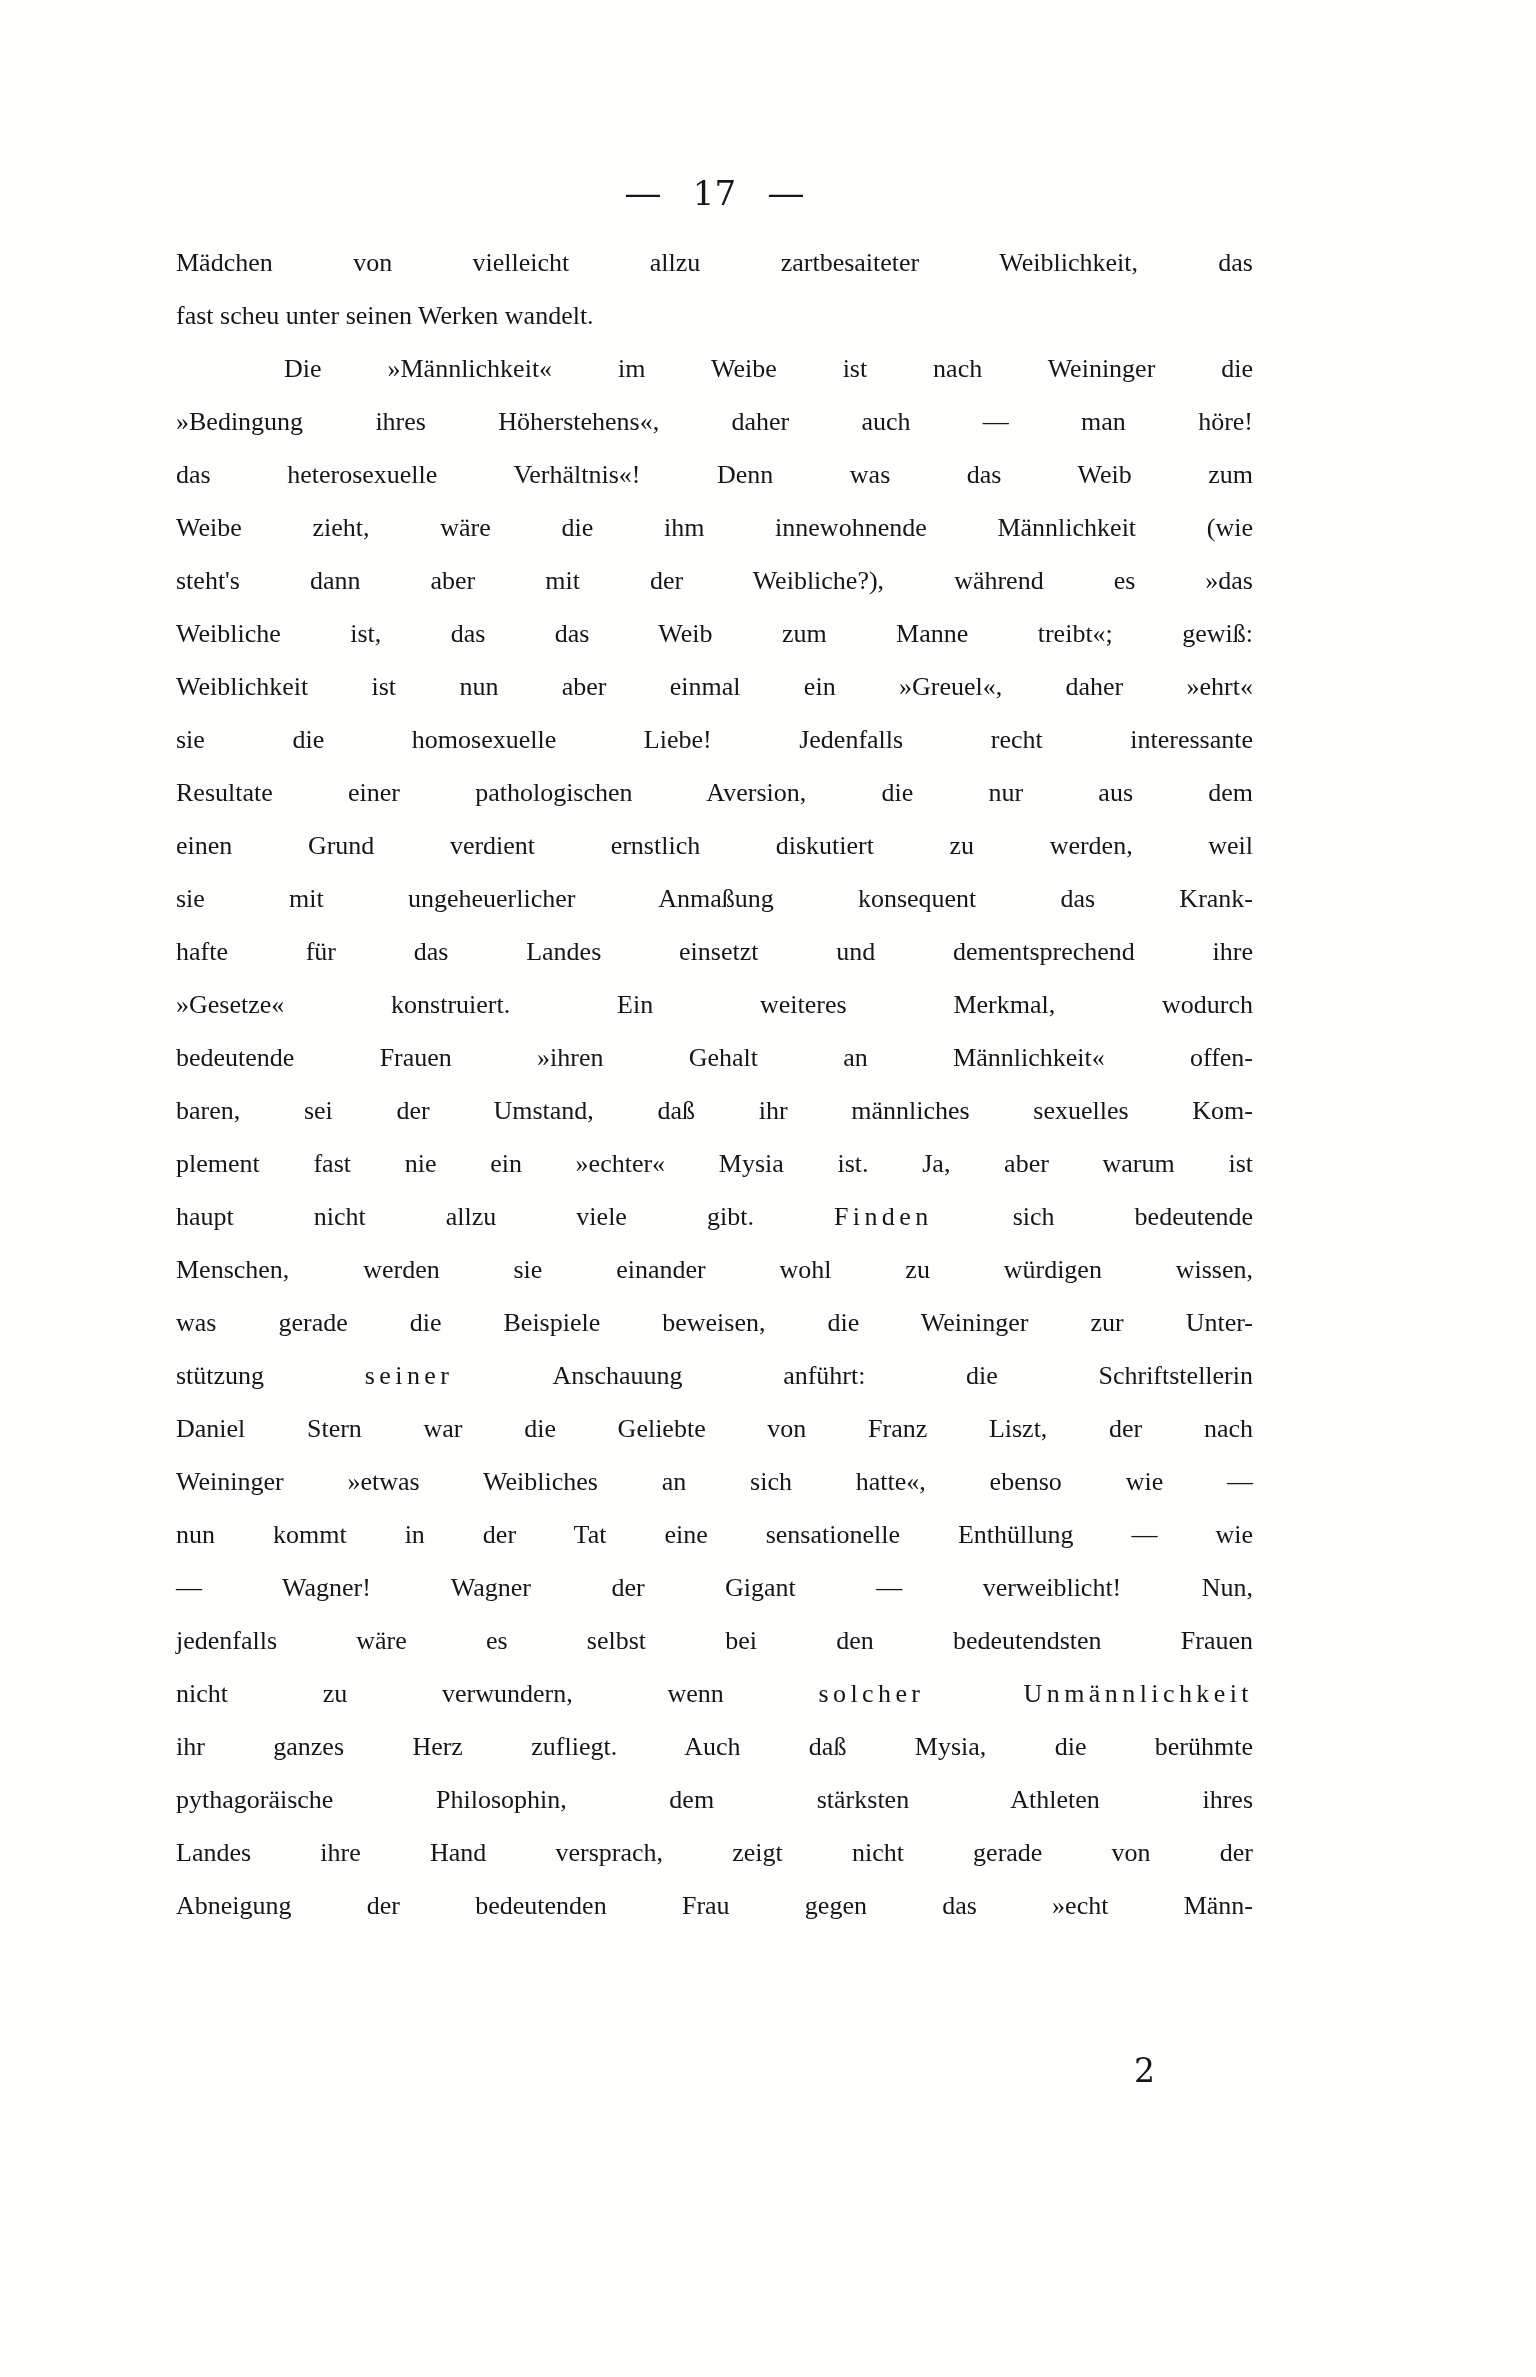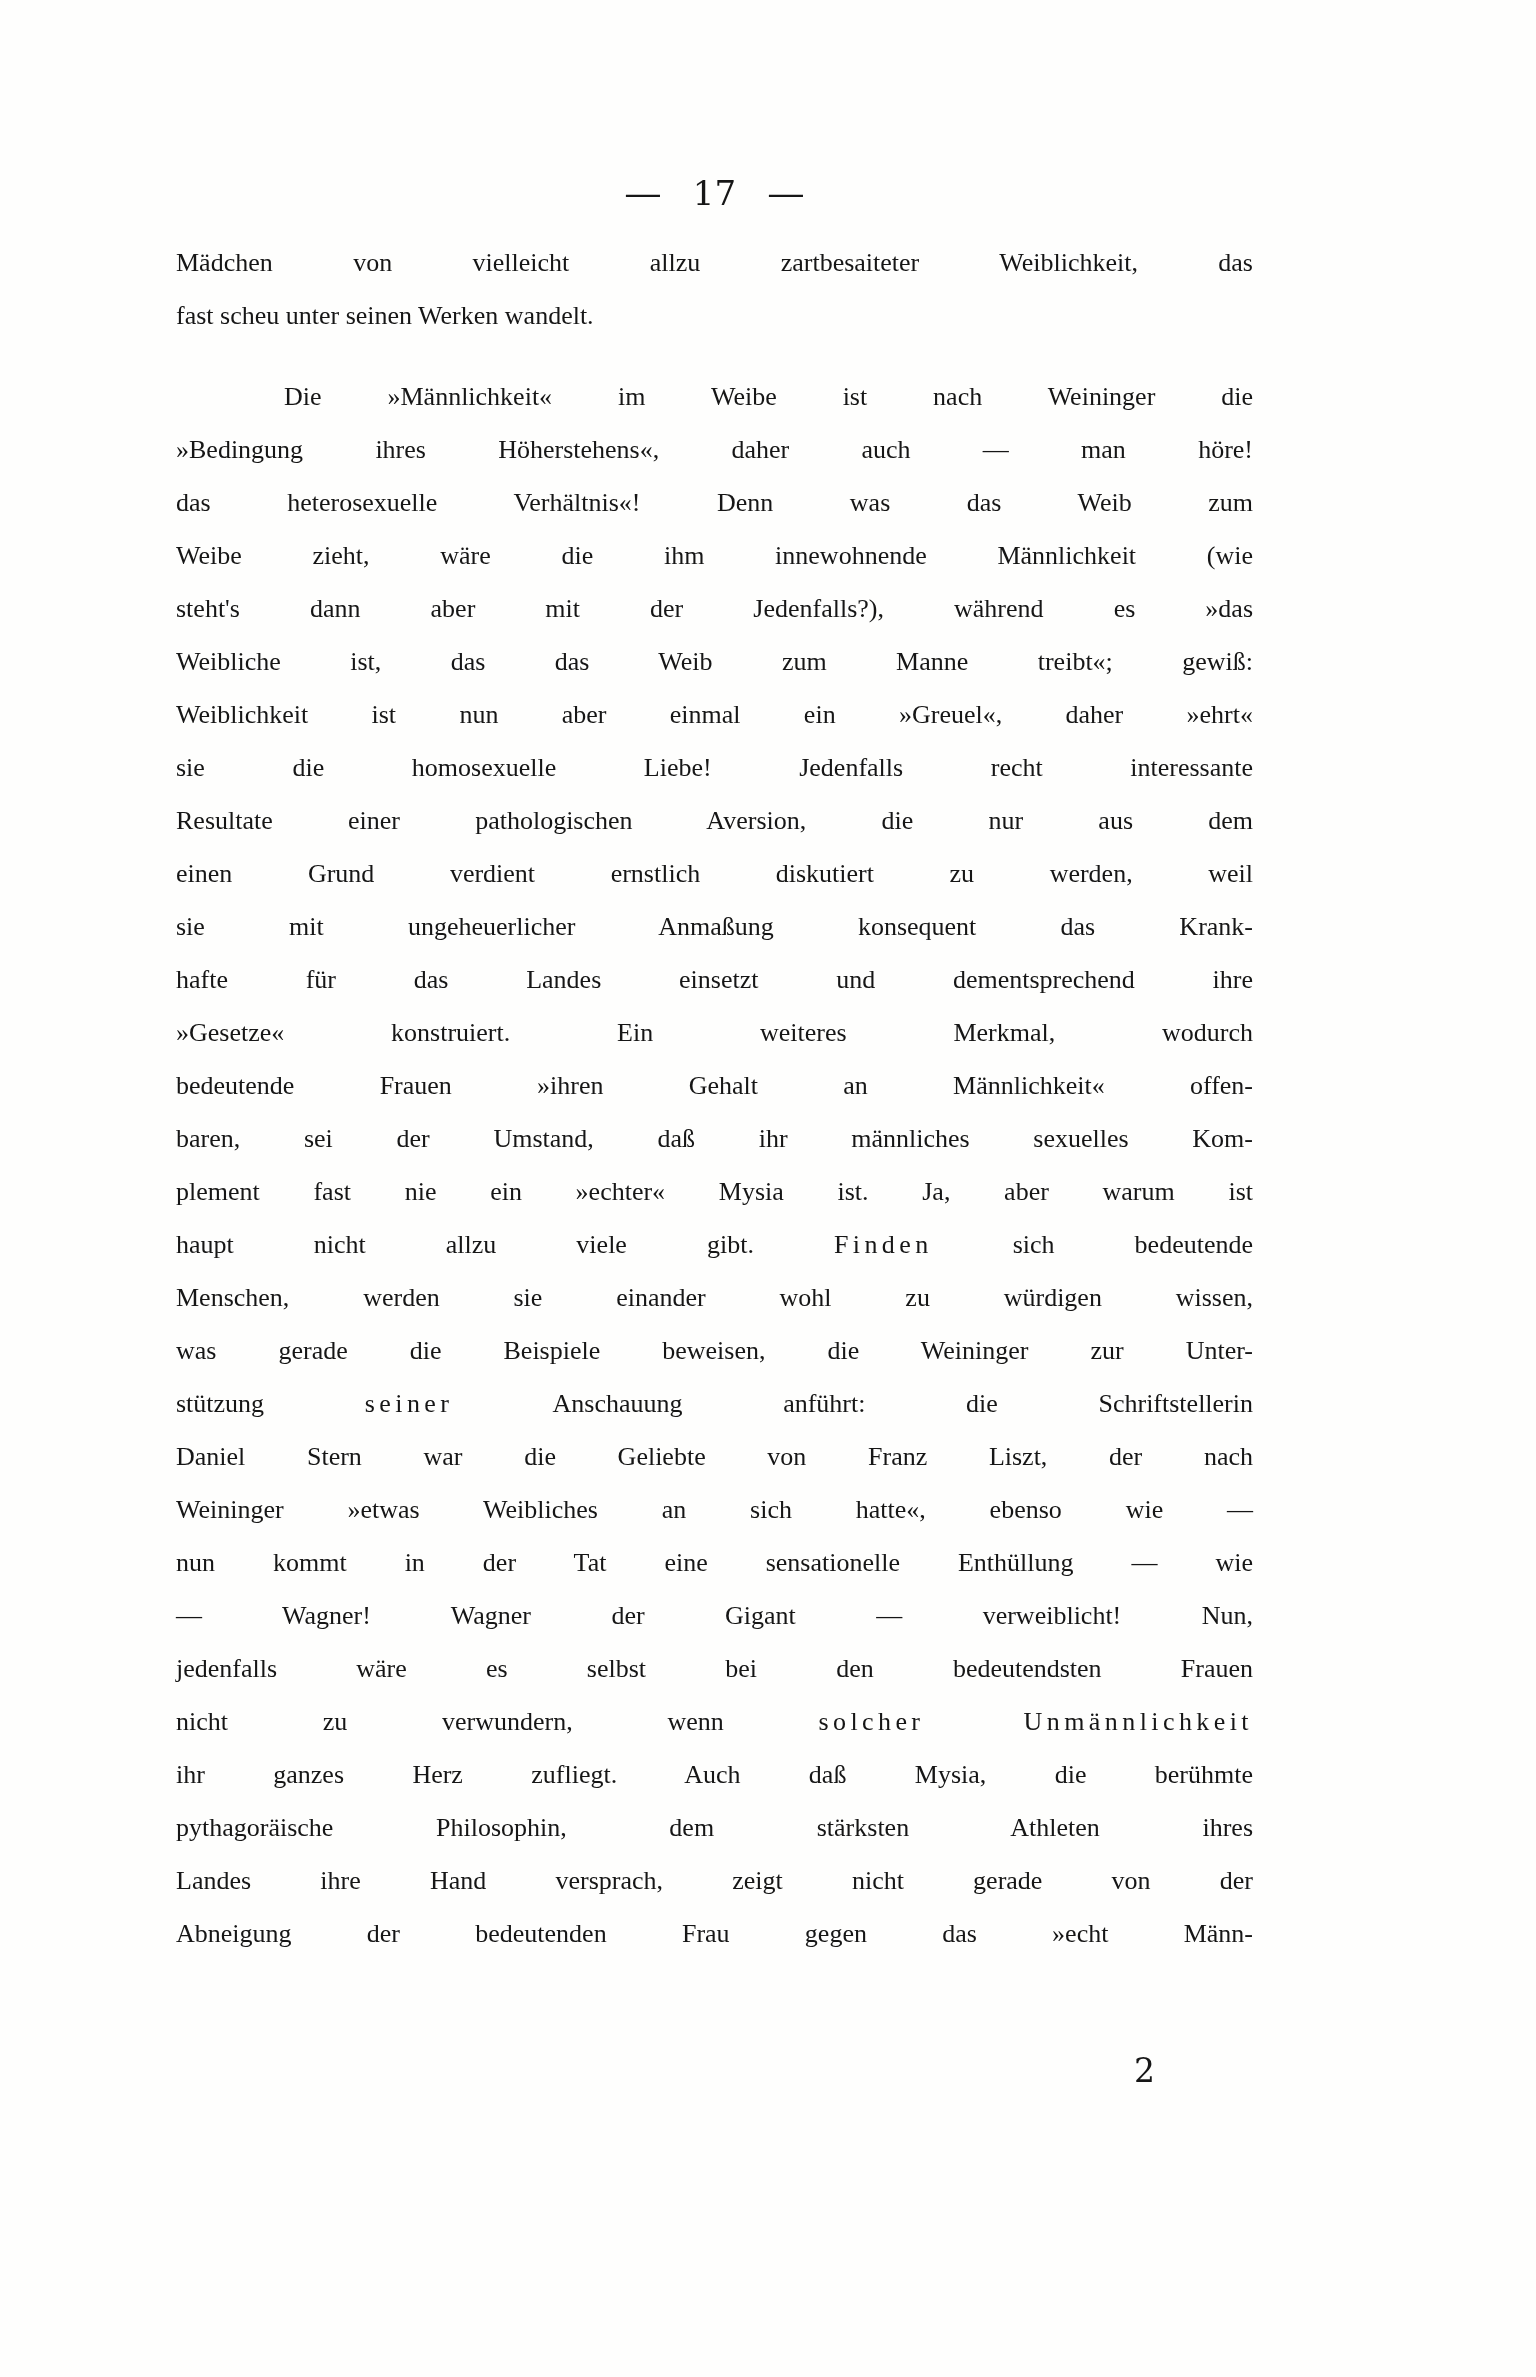--- a/index.html
+++ b/index.html
@@ -46,21 +46,20 @@
     text-align: justify;
     text-align-last: justify;
     white-space: normal;
   }
   .line.flush {
     text-align: center;
     text-align-last: left;
   }
   .line.indent {
     padding-left: 108px;
-    margin-top: 28px;
   }
   .sperr {
     letter-spacing: 0.17em;
   }
   .signature {
     position: absolute;
     top: 2050px;
     left: 1134px;
     font-size: 33px;
     line-height: 41px;
@@ -77,21 +76,21 @@
     <span class="dash">—</span>
   </div>
 
   <div class="text-body">
       <div class="line">Mädchen von vielleicht allzu zartbesaiteter Weiblichkeit, das</div>
       <div class="line flush">fast scheu unter seinen Werken wandelt.</div>
       <div class="line indent">Die »Männlichkeit« im Weibe ist nach Weininger die</div>
       <div class="line">»Bedingung ihres Höherstehens«, daher auch — man höre!</div>
       <div class="line">das heterosexuelle Verhältnis«! Denn was das Weib zum</div>
       <div class="line">Weibe zieht, wäre die ihm innewohnende Männlichkeit (wie</div>
-      <div class="line">steht's dann aber mit der Jedenfalls?), während es »das</div>
+      <div class="line">steht's dann aber mit der Weibliche?), während es »das</div>
       <div class="line">Weibliche ist, das das Weib zum Manne treibt«; gewiß:</div>
       <div class="line">Weiblichkeit ist nun aber einmal ein »Greuel«, daher »ehrt«</div>
       <div class="line">sie die homosexuelle Liebe! Jedenfalls recht interessante</div>
       <div class="line">Resultate einer pathologischen Aversion, die nur aus dem</div>
       <div class="line">einen Grund verdient ernstlich diskutiert zu werden, weil</div>
       <div class="line">sie mit ungeheuerlicher Anmaßung konsequent das Krank-</div>
       <div class="line">hafte für das Landes einsetzt und dementsprechend ihre</div>
       <div class="line">»Gesetze« konstruiert. Ein weiteres Merkmal, wodurch</div>
       <div class="line">bedeutende Frauen »ihren Gehalt an Männlichkeit« offen-</div>
       <div class="line">baren, sei der Umstand, daß ihr männliches sexuelles Kom-</div>

